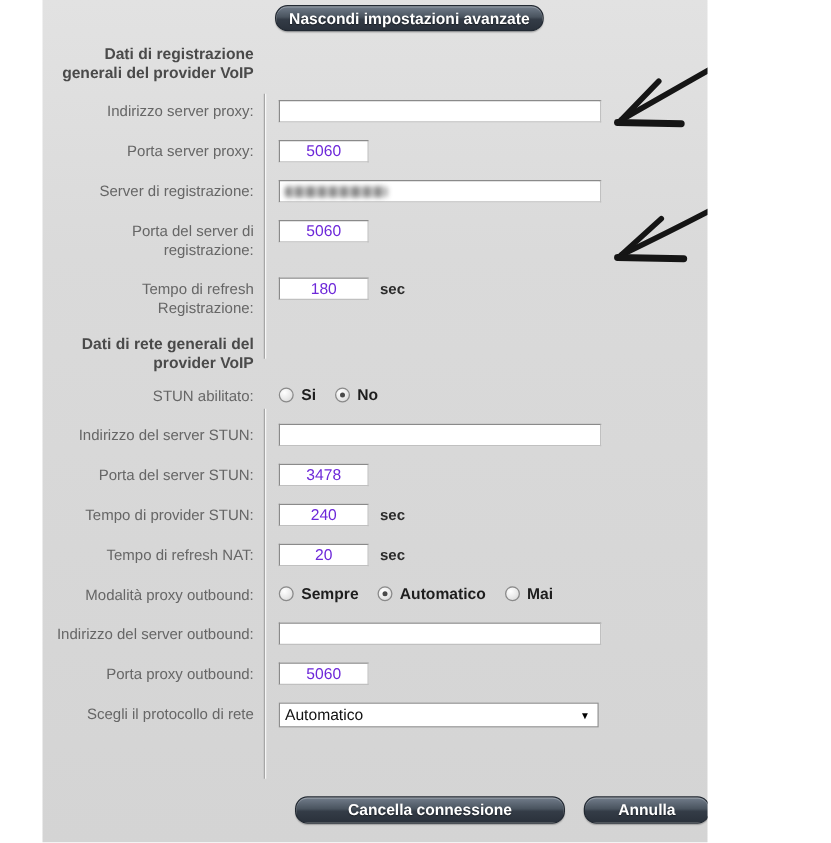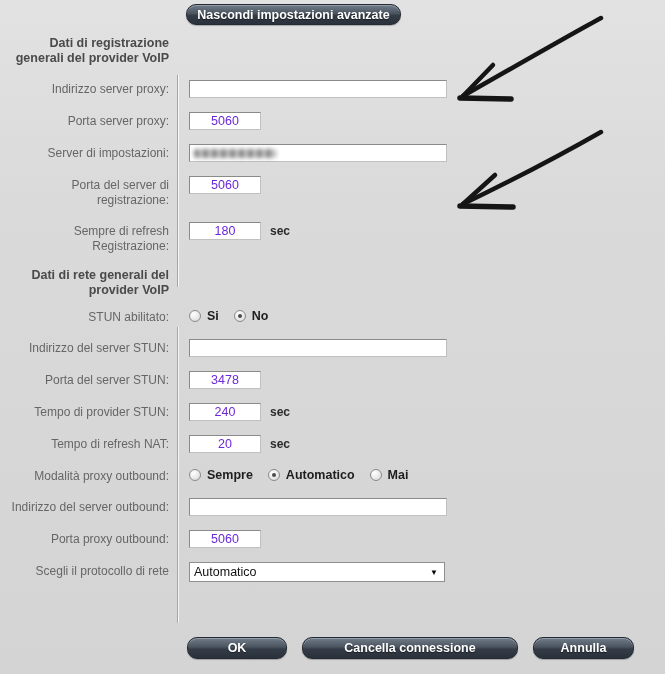--- a/index.html
+++ b/index.html
@@ -1,20 +1,21 @@
 <!DOCTYPE html>
 <html><head>
 <meta charset="utf-8">
 <style>
   * { margin:0; padding:0; box-sizing:border-box; }
   html,body { width:665px; }
   body { font-family:"Liberation Sans","DejaVu Sans",sans-serif; }
   .page {
-    position:relative; width:665px; height:674px; overflow:hidden;
+    position:relative; width:532px; height:674px; overflow:hidden;
     background:linear-gradient(180deg,#e2e2e2 0%,#dadada 30%,#d4d4d4 100%);
+    margin-left:34px;
   }
 
   
   .dark-btn {
     display:inline-block; border:1px solid #232a33; border-radius:10px;
     background:linear-gradient(180deg,#727d8b 0%,#4a545f 45%,#343c47 55%,#2a313b 100%);
     color:#fff; font-weight:bold; font-size:12.5px; text-align:center;
     line-height:20px; cursor:pointer; text-shadow:0 1px 1px rgba(0,0,0,.5);
     box-shadow:inset 0 1px 0 rgba(255,255,255,.25), 0 1px 1px rgba(0,0,0,.25);
   }
@@ -109,37 +110,37 @@
     </div>
 
     <div class="row">
       <div class="lbl">Porta server proxy:</div>
       <div class="fld">
         <input class="txt-input port" value="5060" style="">
       </div>
     </div>
 
     <div class="row">
-      <div class="lbl">Server di impostazioni:</div>
+      <div class="lbl">Server di registrazione:</div>
       <div class="fld">
         <div class="input-box">
           <span class="smudge"></span>
         </div>
       </div>
     </div>
 
     <div class="row">
       <div class="lbl">Porta del server di registrazione:</div>
       <div class="fld">
         <input class="txt-input port" value="5060" style="">
       </div>
     </div>
 
     <div class="row">
-      <div class="lbl">Sempre di refresh Registrazione:</div>
+      <div class="lbl">Tempo di refresh Registrazione:</div>
       <div class="fld">
         <input class="txt-input port" value="180" style="">
         <span class="unit">sec</span>
       </div>
     </div>
 
     <div class="row sect-row">
       <div class="sect-title">Dati di rete generali del provider VoIP</div>
     </div>
 
@@ -229,21 +230,20 @@
         <div class="select-box">
           <span>Automatico</span>
           <span class="select-caret">▼</span>
         </div>
       </div>
     </div>
 
   </div>
 
   <div class="actions">
-    <button class="dark-btn btn-ok">OK</button>
     <button class="dark-btn btn-delete">Cancella connessione</button>
     <button class="dark-btn btn-cancel">Annulla</button>
   </div>
 
   <svg class="arrow-svg" style="left:447px; top:8px;" width="170" height="100" viewBox="0 0 170 100">
     <g fill="none" stroke="#151515" stroke-width="4.5" stroke-linecap="round">
       <path d="M154,10 C128,24 72,56 16,88"></path>
       <path d="M16,88 L46,57"></path>
       <path d="M13,90 L64,91" stroke-width="5.5"></path>
     </g>

